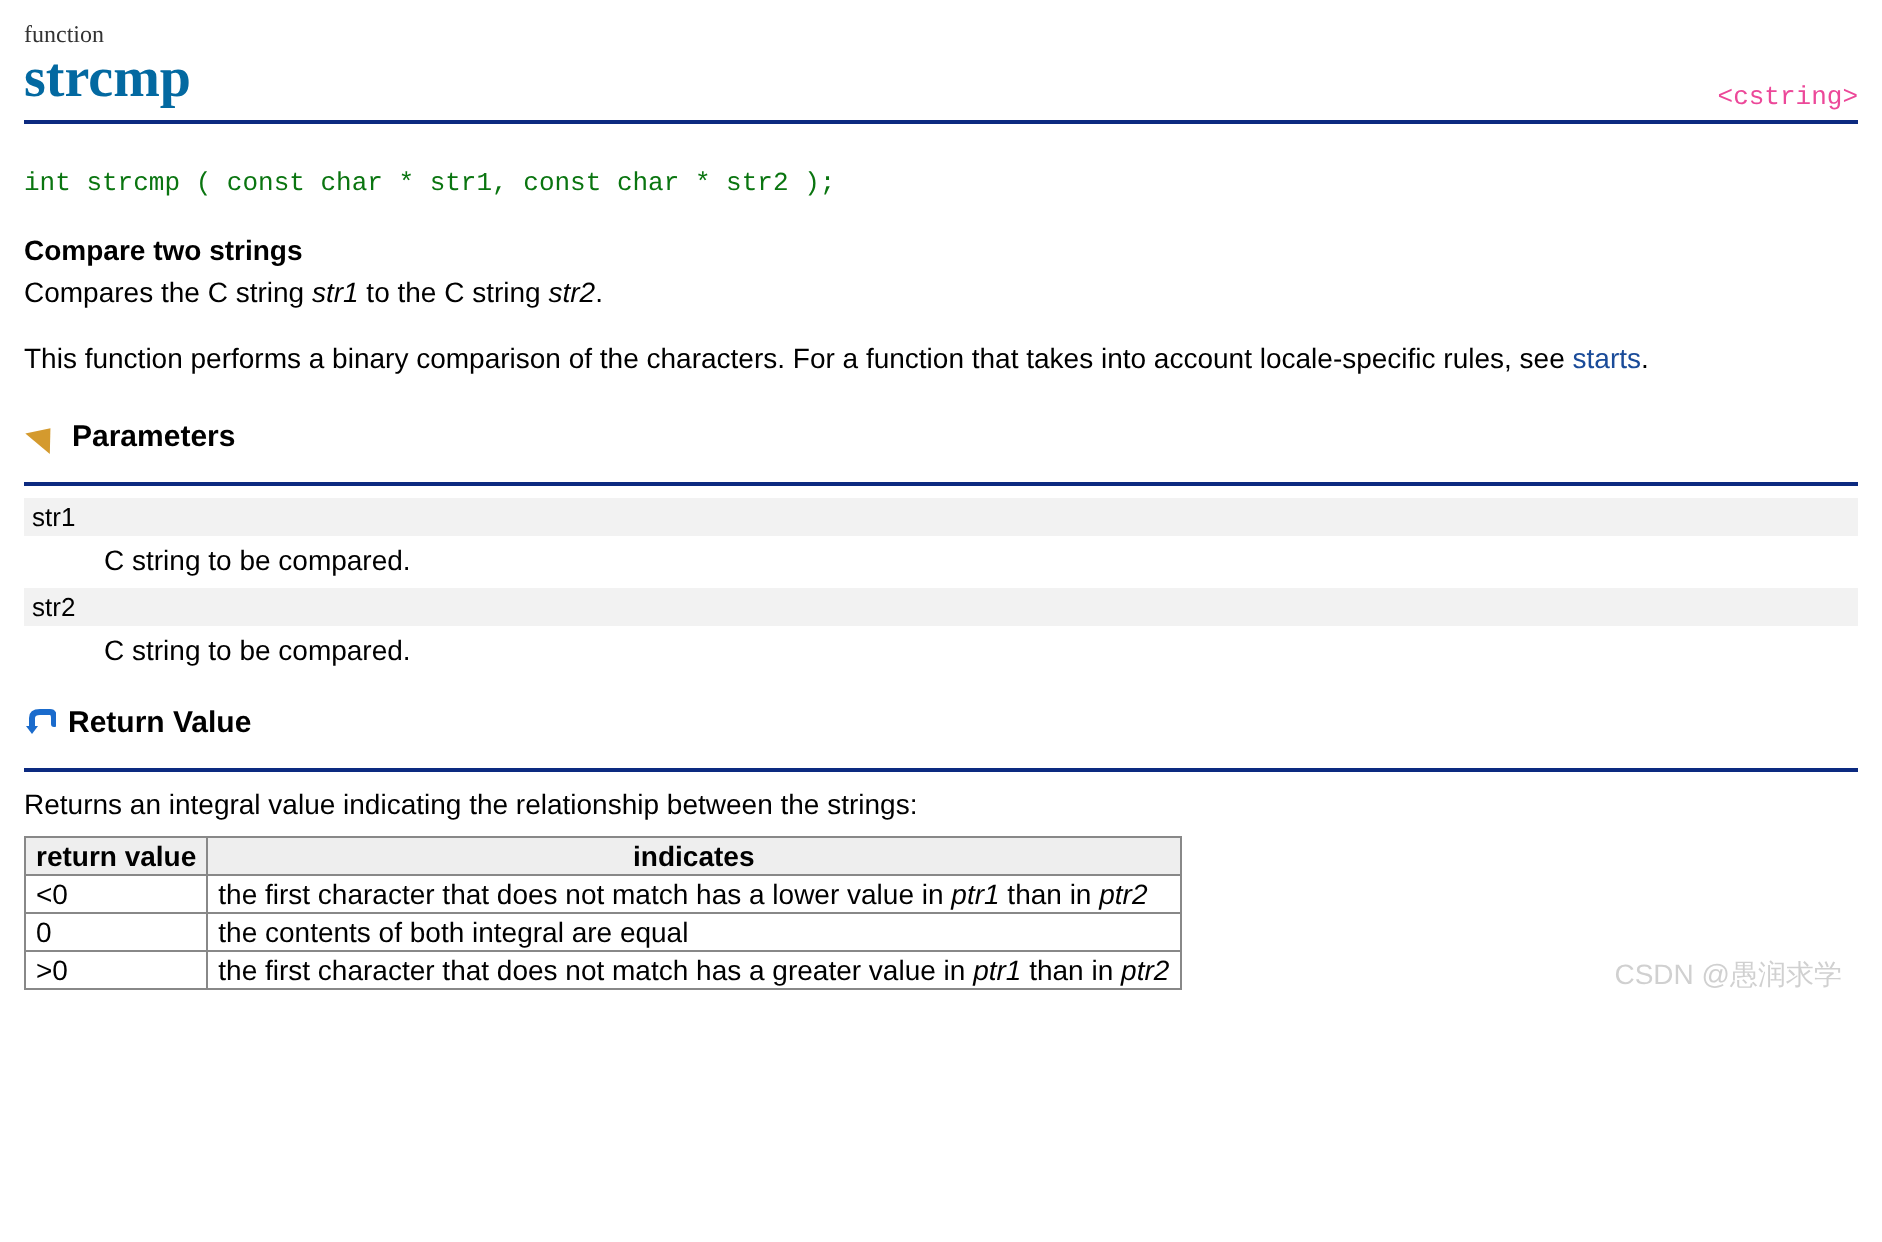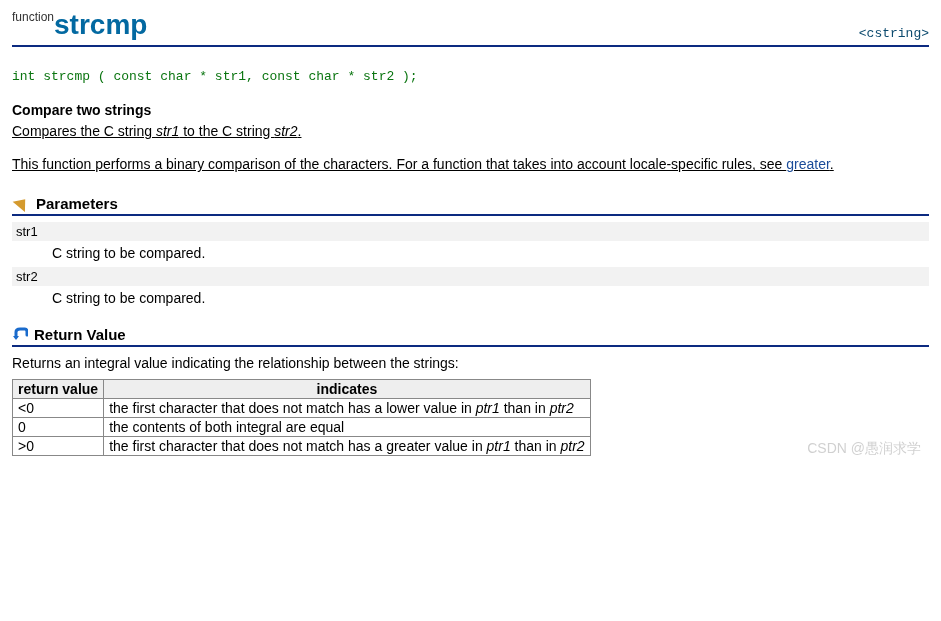--- a/index.html
+++ b/index.html
@@ -13,36 +13,37 @@
       width: 941px;
       position: relative;
     }
     .header-row {
       display: flex;
       align-items: flex-end;
       justify-content: space-between;
     }
     .header-left {
       display: flex;
-      flex-direction: row;
+      flex-direction: column;
+      font-family: Liberation Serif, serif;
     }
     .category {
       font-size: 12px;
       color: #333;
     }
     .name {
       font-size: 28px;
       font-weight: bold;
       color: #0369a1;
       line-height: 1.1;
     }
     .header-tag {
       font-family: "Courier New", Courier, monospace;
       font-size: 13px;
-      color: #0c4a6e;
+      color: #ec4899;
       align-self: flex-end;
     }
     .hr-blue {
       border: none;
       border-top: 2px solid #0c2a80;
       margin: 4px 0 2px 0;
     }
     .signature {
       font-family: "Courier New", Courier, monospace;
       font-size: 13px;
@@ -52,30 +53,30 @@
     }
     .subtitle {
       font-weight: bold;
       font-size: 14px;
       margin: 12px 0 4px 0;
     }
     .desc {
       font-size: 14px;
       line-height: 1.4;
     }
-    .desc p { margin: 4px 0 14px 0; text-decoration: underline; }
+    .desc p { margin: 4px 0 14px 0; }
     .desc em { font-style: italic; }
     a.ref { color: #1a4b99; text-decoration: none; }
     .section-head {
       display: flex;
       align-items: center;
       gap: 6px;
       border-bottom: 2px solid #0c2a80;
       margin: 20px 0 6px 0;
-      padding-bottom: 2px;
+      padding-bottom: 14px;
     }
     .section-head .title {
       font-weight: bold;
       font-size: 15px;
     }
     .params { margin-top: 4px; }
     .param-name {
       font-size: 13px;
       background: #f2f2f2;
       padding: 2px 4px;
@@ -146,21 +147,21 @@
 
 <div class="signature">int strcmp ( const char * str1, const char * str2 );</div>
 
 <div class="subtitle">Compare two strings</div>
 
 <div class="desc">
   <p>
     <span>Compares the C string </span><em>str1</em><span> to the C string </span><em>str2</em><span>.</span>
   </p>
   <p>
-    <span>This function performs a binary comparison of the characters. For a function that takes into account locale-specific rules, see </span><a href="#" class="ref">greater</a><span>.</span>
+    <span>This function performs a binary comparison of the characters. For a function that takes into account locale-specific rules, see </span><a href="#" class="ref">starts</a><span>.</span>
   </p>
 </div>
 
 <div class="section-head">
   <div class="icon-triangle"></div>
   <div class="title">Parameters</div>
 </div>
 
 <div class="params">
   <div class="param-name">str1</div>

